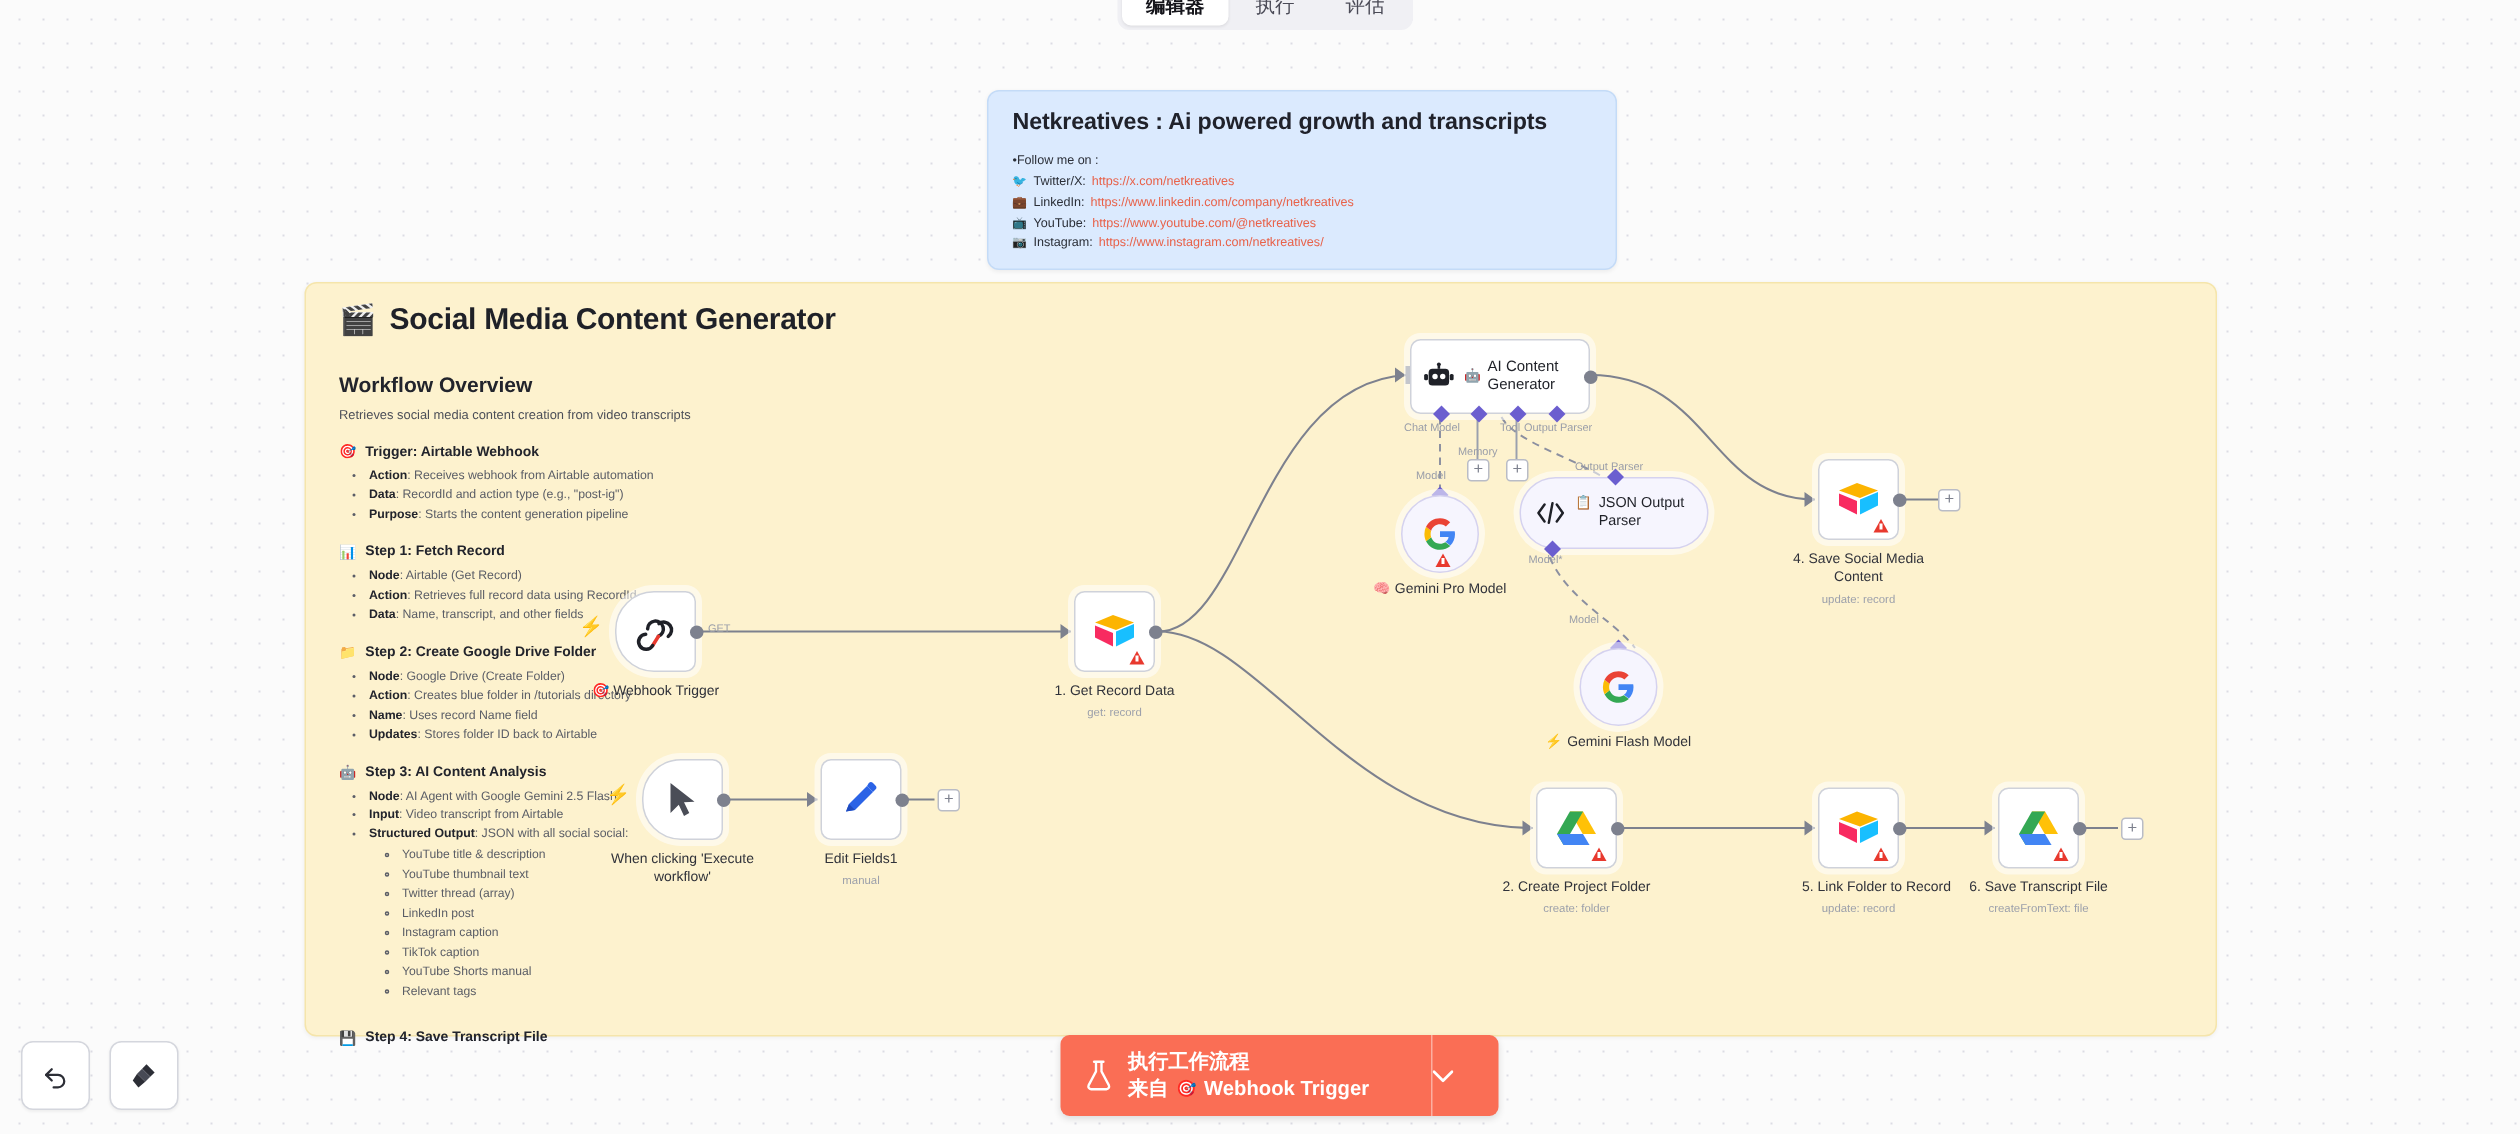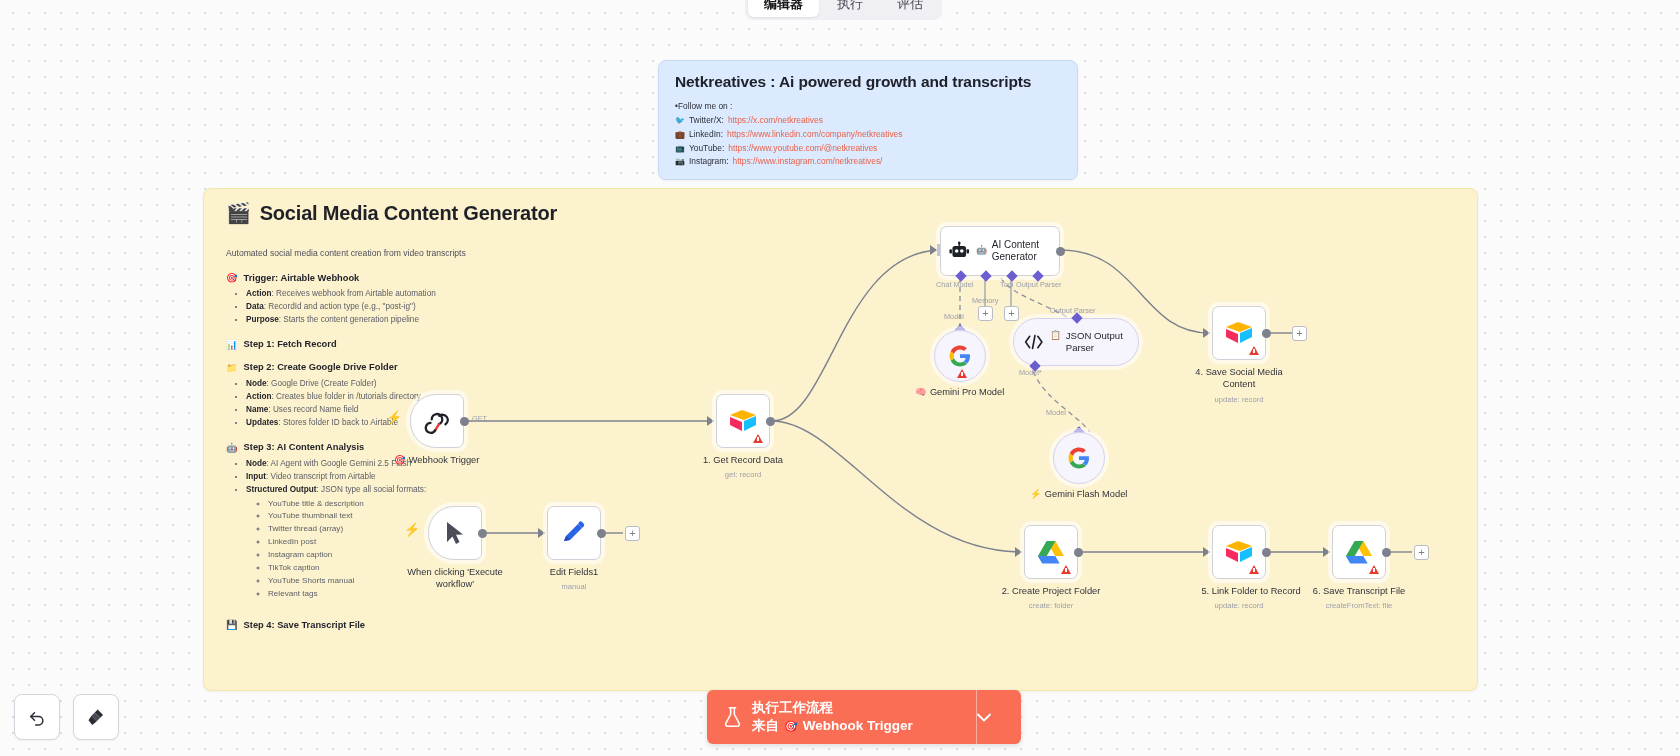--- a/index.html
+++ b/index.html
@@ -195,21 +195,21 @@
     border-left:7px solid #7d818e;
   }
   .stub {
     position:absolute; height:2px; background:#7d818e; width:3px;
   }
 
   
   .exec-btn {
     position:absolute;
     left:707px; top:690px;
-    width:314px; height:54px;
+    width:292px; height:54px;
     background:#fa6e55;
     border-radius:6px;
     display:flex; align-items:center;
     color:#ffffff;
     box-shadow: 0 2px 5px rgba(0,0,0,.12);
   }
   .exec-main {
     flex:1; display:flex; align-items:center; gap:10px;
     padding-left:16px;
   }
@@ -264,56 +264,62 @@
     </div>
   </div>
 
   <div class="sticky-yellow">
     <div class="sy-title">
       <span>🎬</span>
       <span>Social Media Content Generator</span>
     </div>
 
     <div class="sy-body">
-      <p class="sy-sub">Automated social media content creation from video transcripts</p>
+      <h3 class="sy-h3">Workflow Overview</h3>
+      <p class="sy-sub">Retrieves social media content creation from video transcripts</p>
 
       <div class="sy-sec-head">
         <span>🎯</span>
         <span>Trigger: Airtable Webhook</span>
       </div>
       <ul class="sy-ul">
         <li><b>Action</b>: <span>Receives webhook from Airtable automation</span></li>
         <li><b>Data</b>: <span>RecordId and action type (e.g., "post-ig")</span></li>
         <li><b>Purpose</b>: <span>Starts the content generation pipeline</span></li>
       </ul>
 
       <div class="sy-sec-head">
         <span>📊</span>
         <span>Step 1: Fetch Record</span>
       </div>
+      <ul class="sy-ul">
+        <li><b>Node</b>: <span>Airtable (Get Record)</span></li>
+        <li><b>Action</b>: <span>Retrieves full record data using RecordId</span></li>
+        <li><b>Data</b>: <span>Name, transcript, and other fields</span></li>
+      </ul>
 
       <div class="sy-sec-head">
         <span>📁</span>
         <span>Step 2: Create Google Drive Folder</span>
       </div>
       <ul class="sy-ul">
         <li><b>Node</b>: <span>Google Drive (Create Folder)</span></li>
         <li><b>Action</b>: <span>Creates blue folder in /tutorials directory</span></li>
         <li><b>Name</b>: <span>Uses record Name field</span></li>
         <li><b>Updates</b>: <span>Stores folder ID back to Airtable</span></li>
       </ul>
 
       <div class="sy-sec-head">
         <span>🤖</span>
         <span>Step 3: AI Content Analysis</span>
       </div>
       <ul class="sy-ul">
         <li><b>Node</b>: <span>AI Agent with Google Gemini 2.5 Flash</span></li>
         <li><b>Input</b>: <span>Video transcript from Airtable</span></li>
-        <li><b>Structured Output</b>: <span>JSON type all social formats:</span></li>
+        <li><b>Structured Output</b>: <span>JSON with all social social:</span></li>
         <ul class="sy-ul2">
           <li>YouTube title &amp; description</li>
           <li>YouTube thumbnail text</li>
           <li>Twitter thread (array)</li>
           <li>LinkedIn post</li>
           <li>Instagram caption</li>
           <li>TikTok caption</li>
           <li>YouTube Shorts manual</li>
           <li>Relevant tags</li>
         </ul>

